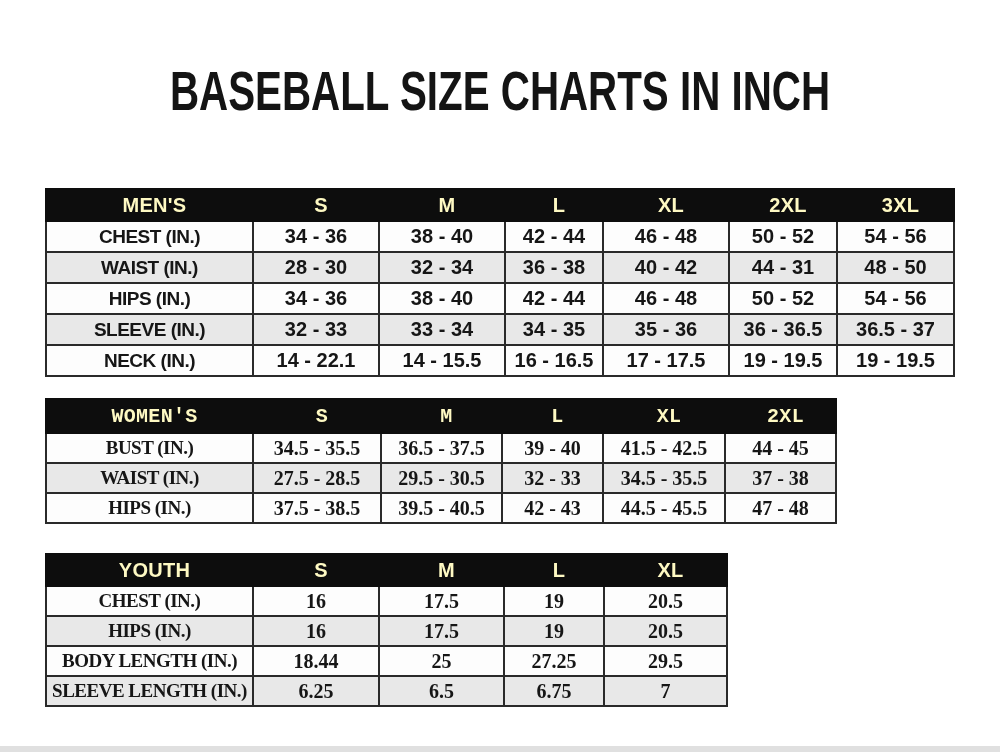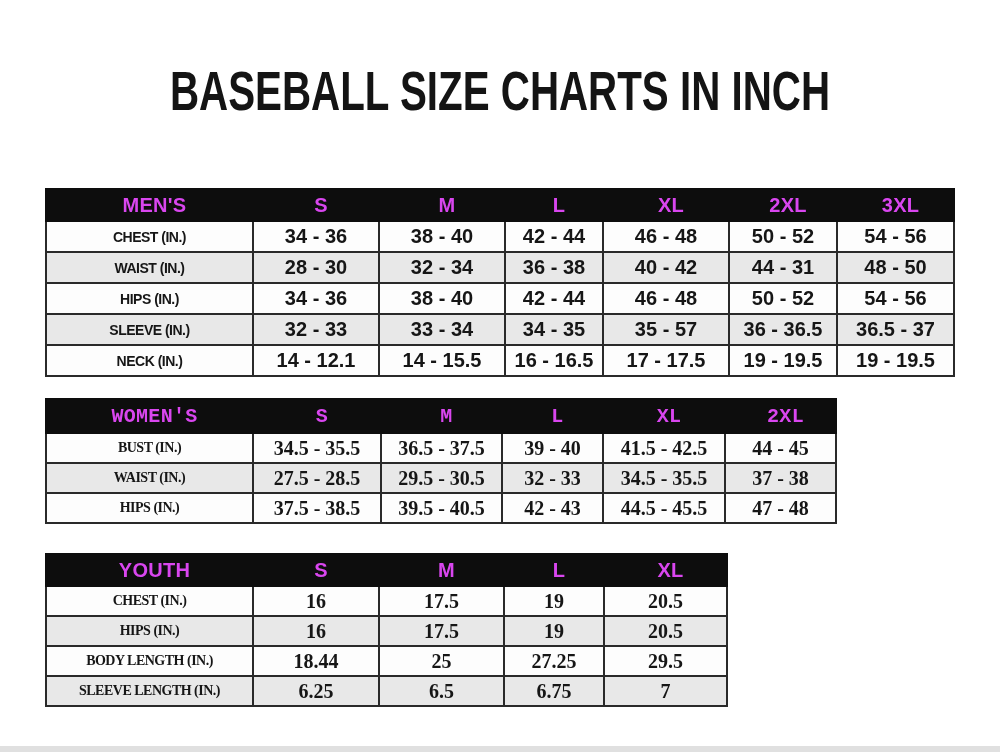--- a/index.html
+++ b/index.html
@@ -47,31 +47,31 @@
     padding: 0;
     text-align: center;
     vertical-align: middle;
     font-weight: bold;
     white-space: nowrap;
     color: #161616;
   }
   .chart thead th {
     background: #0d0d0d;
     border-color: #0d0d0d;
-    color: #d946ef;
+    color: #fef9c3;
     font-size: 20px;
     letter-spacing: 0.3px;
     height: 30px;
     padding-left: 10px;
   }
   .t-womens thead th { height: 32px; font-family: Liberation Mono, monospace; }
   .chart tbody tr { height: 31px; }
   .t-womens tbody tr, .t-youth tbody tr { height: 30px; font-family: Liberation Serif, serif; }
   .chart tbody th {
-    font-size: 14px;
+    font-size: 19px;
     letter-spacing: -0.5px;
     margin-left: 42px;
   }
   .chart tbody td {
     font-size: 20px;
   }
   .chart tbody tr:nth-child(even) { background: #e8e8e8; }
 
   .bottom-strip {
     position: absolute;
@@ -136,27 +136,27 @@
           <td>42 - 44</td>
           <td>46 - 48</td>
           <td>50 - 52</td>
           <td>54 - 56</td>
         </tr>
         <tr>
           <th scope="row">SLEEVE (IN.)</th>
           <td>32 - 33</td>
           <td>33 - 34</td>
           <td>34 - 35</td>
-          <td>35 - 57</td>
+          <td>35 - 36</td>
           <td>36 - 36.5</td>
           <td>36.5 - 37</td>
         </tr>
         <tr>
           <th scope="row">NECK (IN.)</th>
-          <td>14 - 12.1</td>
+          <td>14 - 22.1</td>
           <td>14 - 15.5</td>
           <td>16 - 16.5</td>
           <td>17 - 17.5</td>
           <td>19 - 19.5</td>
           <td>19 - 19.5</td>
         </tr>
       </tbody>
   </table>
 
   <table class="chart t-womens">

